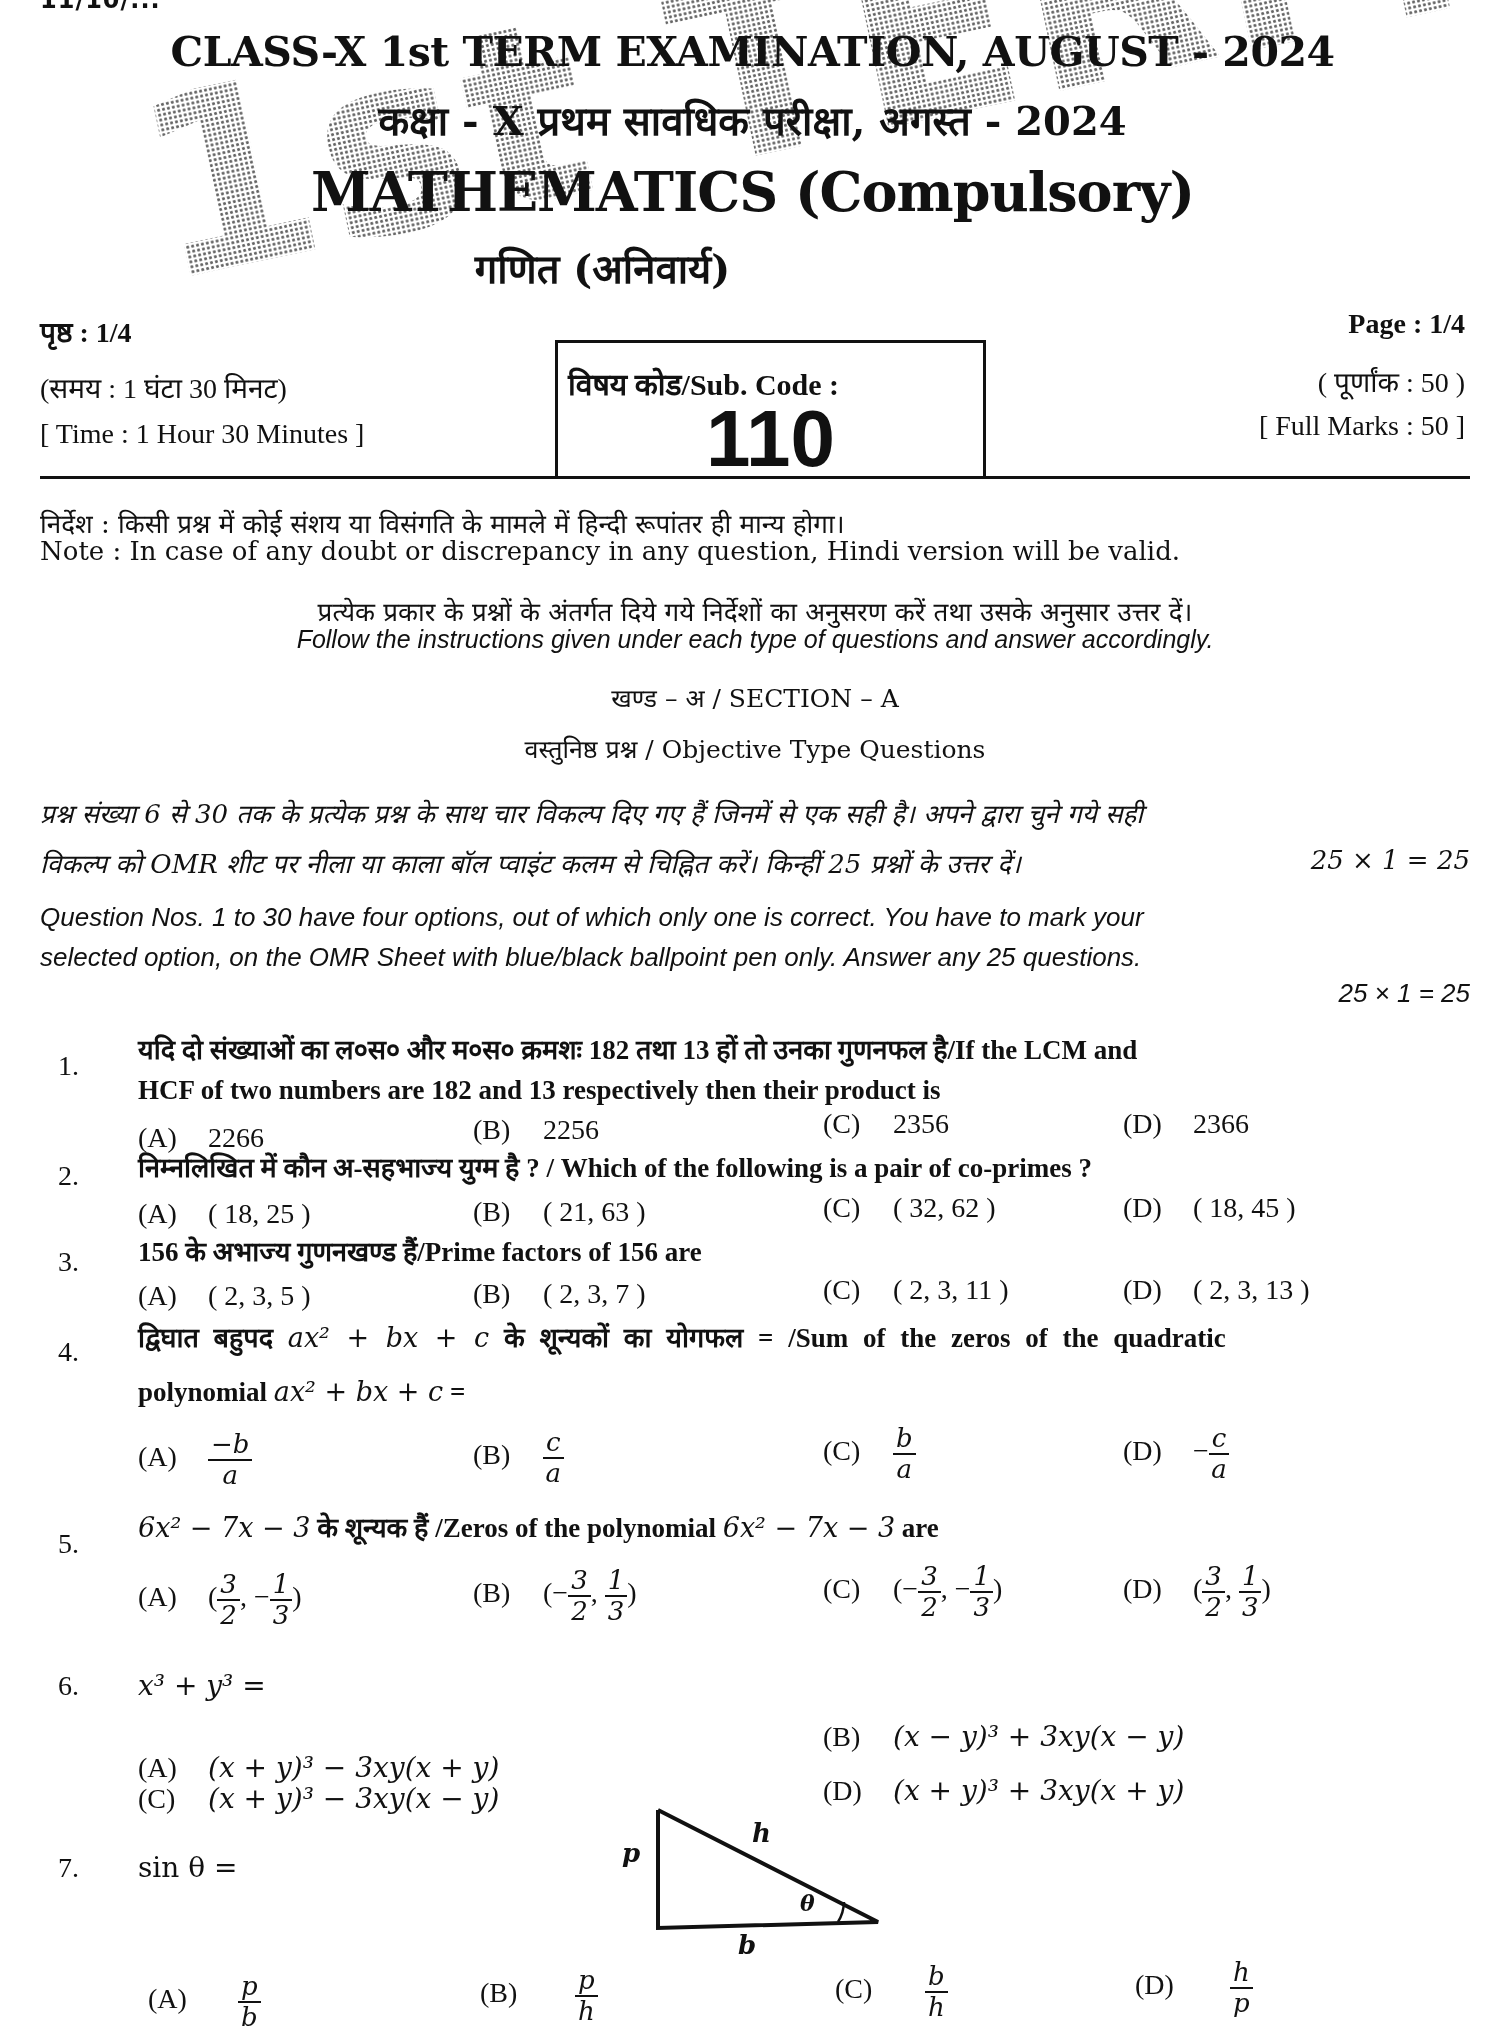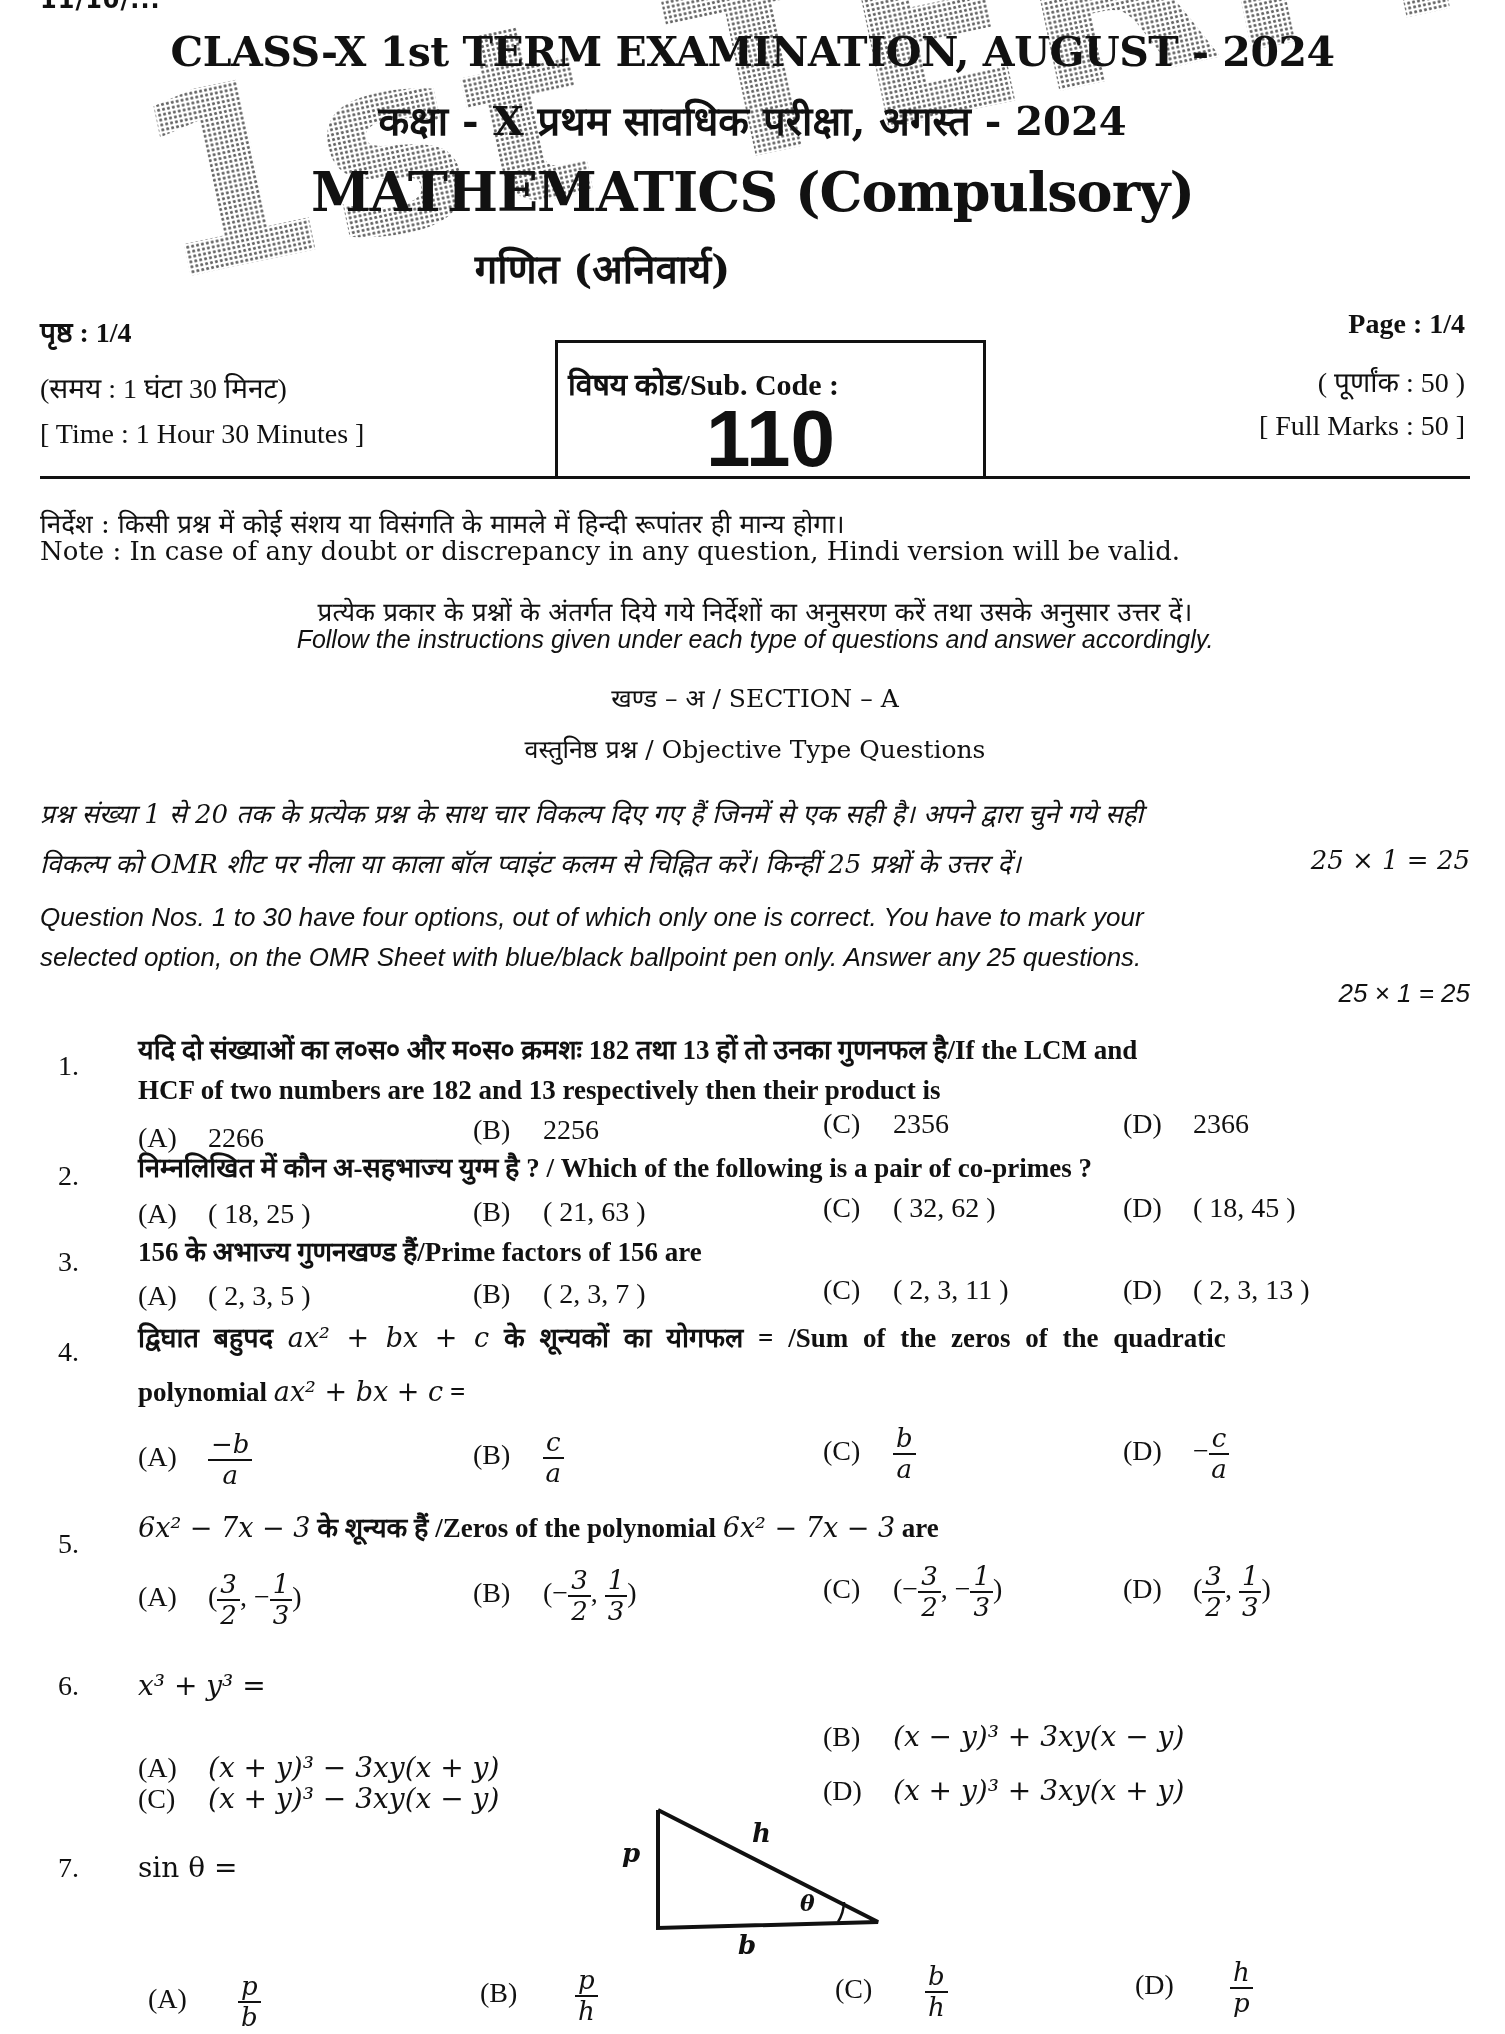--- a/index.html
+++ b/index.html
@@ -73,21 +73,21 @@
 
 <div class="abs line bold" style="top:492px;font-size:26px;">निर्देश : किसी प्रश्न में कोई संशय या विसंगति के मामले में हिन्दी रूपांतर ही मान्य होगा।</div>
 <div class="abs line" style="top:536px;font-size:26px;">
   <span class="bold">Note : In case of any doubt or discrepancy in any question, </span><span class="bold">Hindi version will be valid.</span>
 </div>
 <div class="abs line center bold" style="top:580px;font-size:26px;">प्रत्येक प्रकार के प्रश्नों के अंतर्गत दिये गये निर्देशों का अनुसरण करें तथा उसके अनुसार उत्तर दें।</div>
 <div class="abs line center italic" style="top:625px;font-size:25px;font-family:'Liberation Sans',sans-serif;">Follow the instructions given under each type of questions and answer accordingly.</div>
 <div class="abs line center bold" style="top:667px;font-size:25px;">खण्ड – अ / SECTION – A</div>
 <div class="abs line center bold" style="top:718px;font-size:25px;">वस्तुनिष्ठ प्रश्न / Objective Type Questions</div>
 
-<div class="abs line bold italic" style="top:782px;font-size:26px;">प्रश्न संख्या 1 से 20 तक के प्रत्येक प्रश्न के साथ चार विकल्प दिए गए हैं जिनमें से एक सही है। अपने द्वारा चुने गये सही</div>
+<div class="abs line bold italic" style="top:782px;font-size:26px;">प्रश्न संख्या 6 से 30 तक के प्रत्येक प्रश्न के साथ चार विकल्प दिए गए हैं जिनमें से एक सही है। अपने द्वारा चुने गये सही</div>
 <div class="abs line bold italic" style="top:832px;font-size:26px;">
   <span>विकल्प को OMR शीट पर नीला या काला बॉल प्वाइंट कलम से चिह्नित करें। किन्हीं 25 प्रश्नों के उत्तर दें।</span>
   <span style="position:absolute;right:0;">25 × 1 = 25</span>
 </div>
 <div class="abs line italic" style="top:902px;font-size:26px;font-family:'Liberation Sans',sans-serif;">Question Nos. 1 to 30 have four options, out of which only one is correct. You have to mark your</div>
 <div class="abs line italic" style="top:942px;font-size:26px;font-family:'Liberation Sans',sans-serif;">selected option, on the OMR Sheet with blue/black ballpoint pen only. Answer any 25 questions.</div>
 <div class="abs line italic" style="top:978px;font-size:26px;text-align:right;font-family:'Liberation Sans',sans-serif;">25 × 1 = 25</div>
 
 <div class="abs q" style="top:1030px;height:120px;">
   <span class="qnum" style="top:20px;">1.</span>

